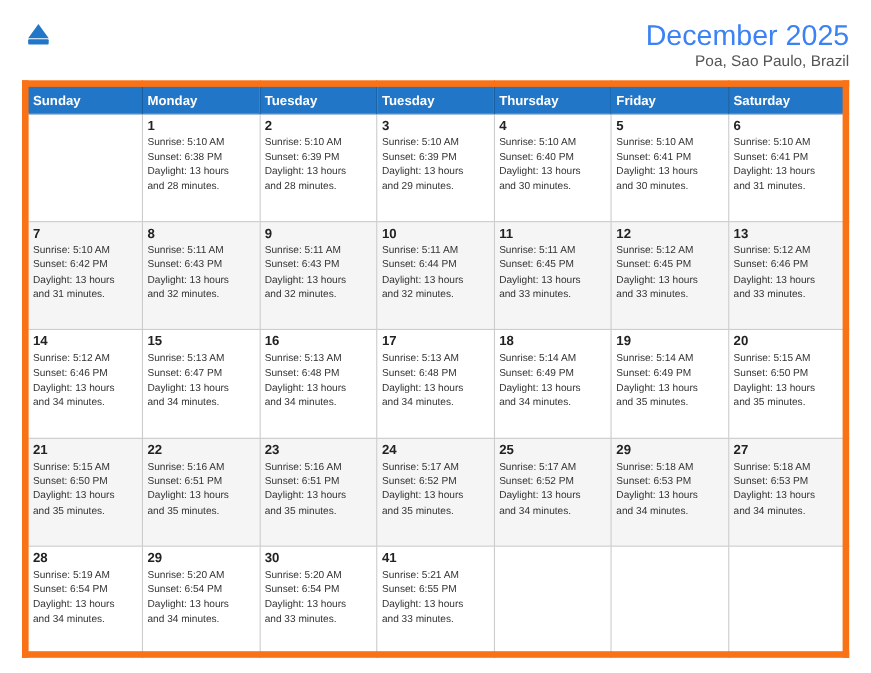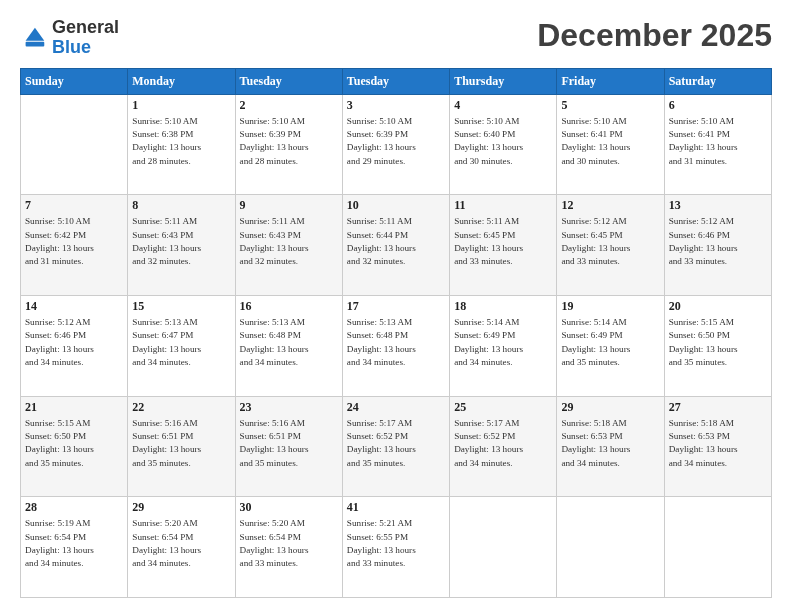--- a/index.html
+++ b/index.html
@@ -36,36 +36,35 @@
     .logo-general { color: #333; }
     .logo-blue { color: #2176c7; }
     .logo-icon {
       width: 28px;
       height: 28px;
     }
     .title-block {
       text-align: right;
     }
     .month-title {
-      font-size: 32px;
-      font-weight: bold;
-      color: #404040;
+      font-size: 26px;
+      font-weight: normal;
+      color: #3b82f6;
       line-height: 1.1;
     }
     .subtitle {
       font-size: 14px;
       color: #555;
     }
     .calendar {
-      border: 1px solid #f97316;
+      border: 6px solid #f97316;
       border-collapse: collapse;
       width: 100%;
       flex: 1;
       table-layout: fixed;
-      font-family: Liberation Serif, serif;
     }
     .calendar th {
       background: #2176c7;
       color: #fff;
       font-size: 12px;
       font-weight: bold;
       padding: 5px 4px;
       text-align: left;
       border: 1px solid #1a5fa0;
     }
@@ -105,27 +104,24 @@
 </head>
 <body>
 
 <div class="page">
   <div class="header">
     <div class="logo">
       <svg class="logo-icon" viewBox="0 0 30 30">
         <polygon points="16,4 26,18 6,18" fill="#2176c7"></polygon>
         <rect x="6" y="19" width="20" height="5" fill="#2176c7" rx="1"></rect>
       </svg>
-      <div class="logo-text">
-        <span class="logo-general">General</span><br>
-        <span class="logo-blue">Blue</span>
-      </div>
     </div>
     <div class="title-block">
       <div class="month-title">December 2025</div>
+      <div class="subtitle">Poa, Sao Paulo, Brazil</div>
     </div>
   </div>
 
   <table class="calendar">
     <thead>
       <tr>
         <th>Sunday</th>
         <th>Monday</th>
         <th>Tuesday</th>
         <th>Tuesday</th>

